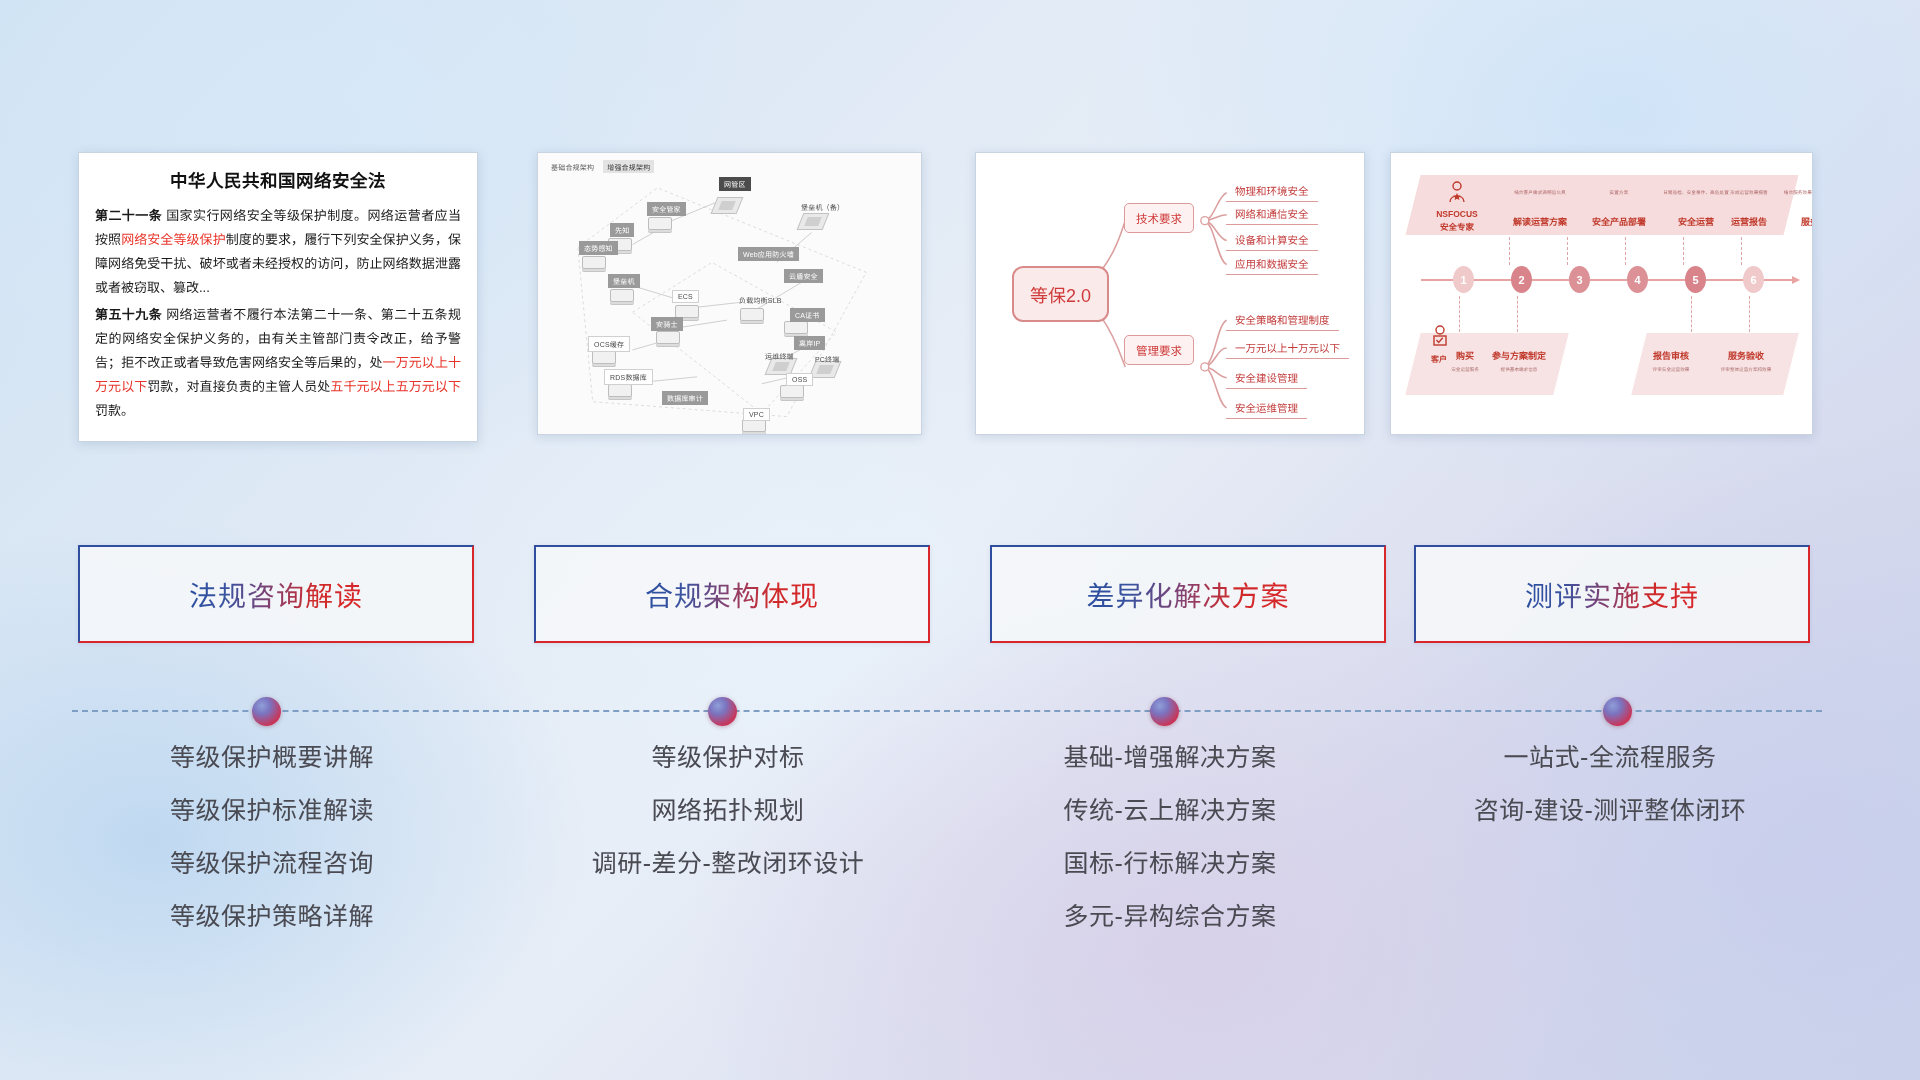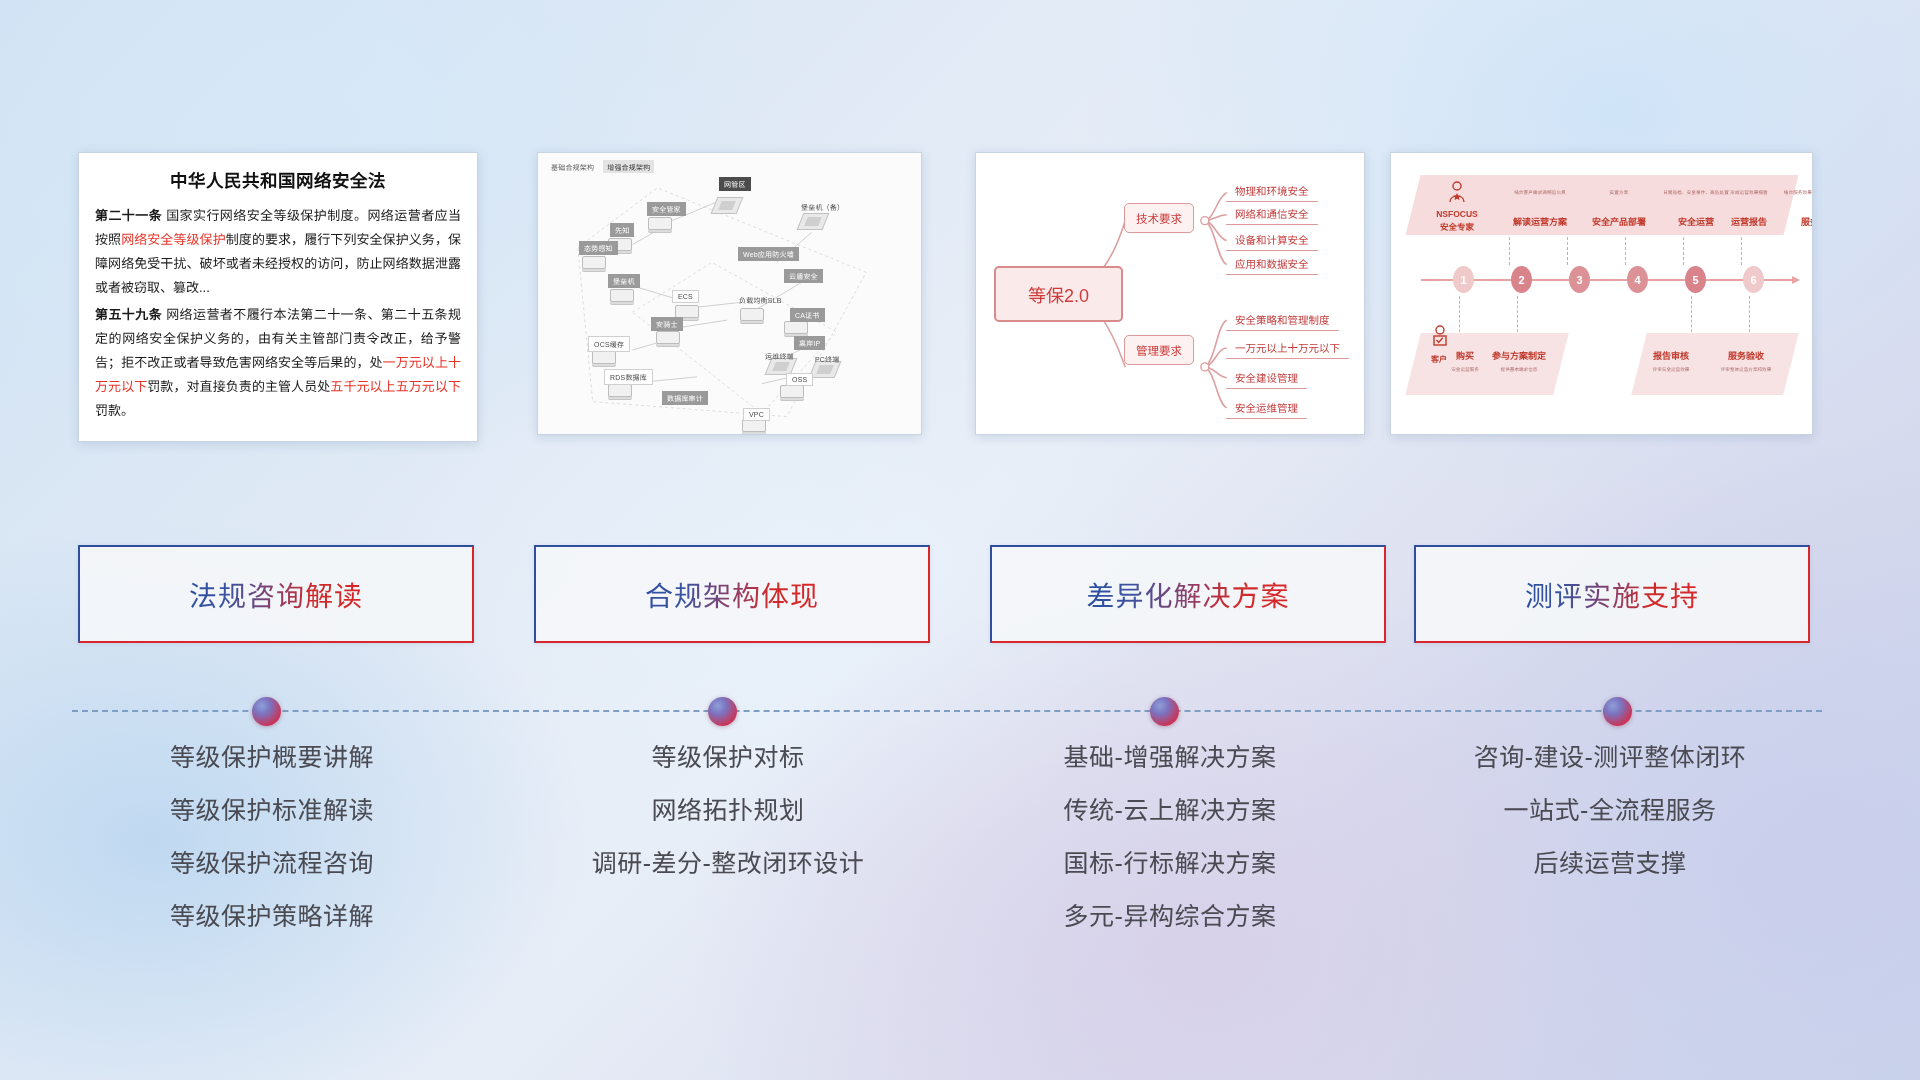--- a/index.html
+++ b/index.html
@@ -66,23 +66,23 @@
   }
   .nd-srv {
     position: absolute; width: 24px; height: 13px; background: #f1f1f1;
     border: 1px solid #bdbdbd; border-radius: 2px;
     box-shadow: 0 2px 0 #dcdcdc, 0 3px 0 #c6c6c6;
   }
 
   
   .mind { position: relative; width: 100%; height: 100%; background: #fff; }
   .mind-root {
-    position: absolute; left: 18px; top: 50%; transform: translateY(-50%);
-    background: #fbeaea; border: 2.5px solid #d98a8a; border-radius: 5px;
-    color: #cf3a3a; font-size: 18px; padding: 13px 32px; white-space: nowrap;
+    position: absolute; left: 36px; top: 50%; transform: translateY(-50%);
+    background: #fbeaea; border: 2.5px solid #d98a8a; border-radius: 11px;
+    color: #cf3a3a; font-size: 18px; padding: 13px 16px; white-space: nowrap;
   }
   .mind-branch {
     position: absolute; left: 148px;
     background: #fdf1f1; border: 1.4px solid #dc9a9a; border-radius: 5px;
     color: #cf3a3a; font-size: 11.5px; padding: 6px 11px; white-space: nowrap;
   }
   .mind-b1 { top: 50px; }
   .mind-b2 { top: 182px; }
   .mind-leaf {
     position: absolute; left: 250px; color: #c23a3a; font-size: 10.5px;
@@ -406,17 +406,16 @@
     <div class="bullet">网络拓扑规划</div>
     <div class="bullet">调研-差分-整改闭环设计</div>
   </div>
   <div class="col col-3">
     <div class="bullet">基础-增强解决方案</div>
     <div class="bullet">传统-云上解决方案</div>
     <div class="bullet">国标-行标解决方案</div>
     <div class="bullet">多元-异构综合方案</div>
   </div>
   <div class="col col-4">
+    <div class="bullet">一站式-全流程服务</div>
     <div class="bullet">咨询-建设-测评整体闭环</div>
-    <div class="bullet">一站式-全流程服务</div>
-    <div class="bullet">后续运营支撑</div>
   </div>
 </div>
 
 </body></html>

